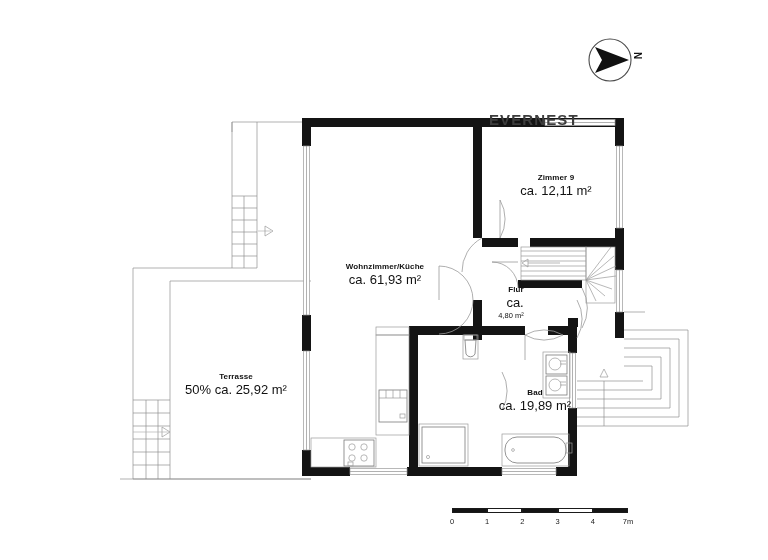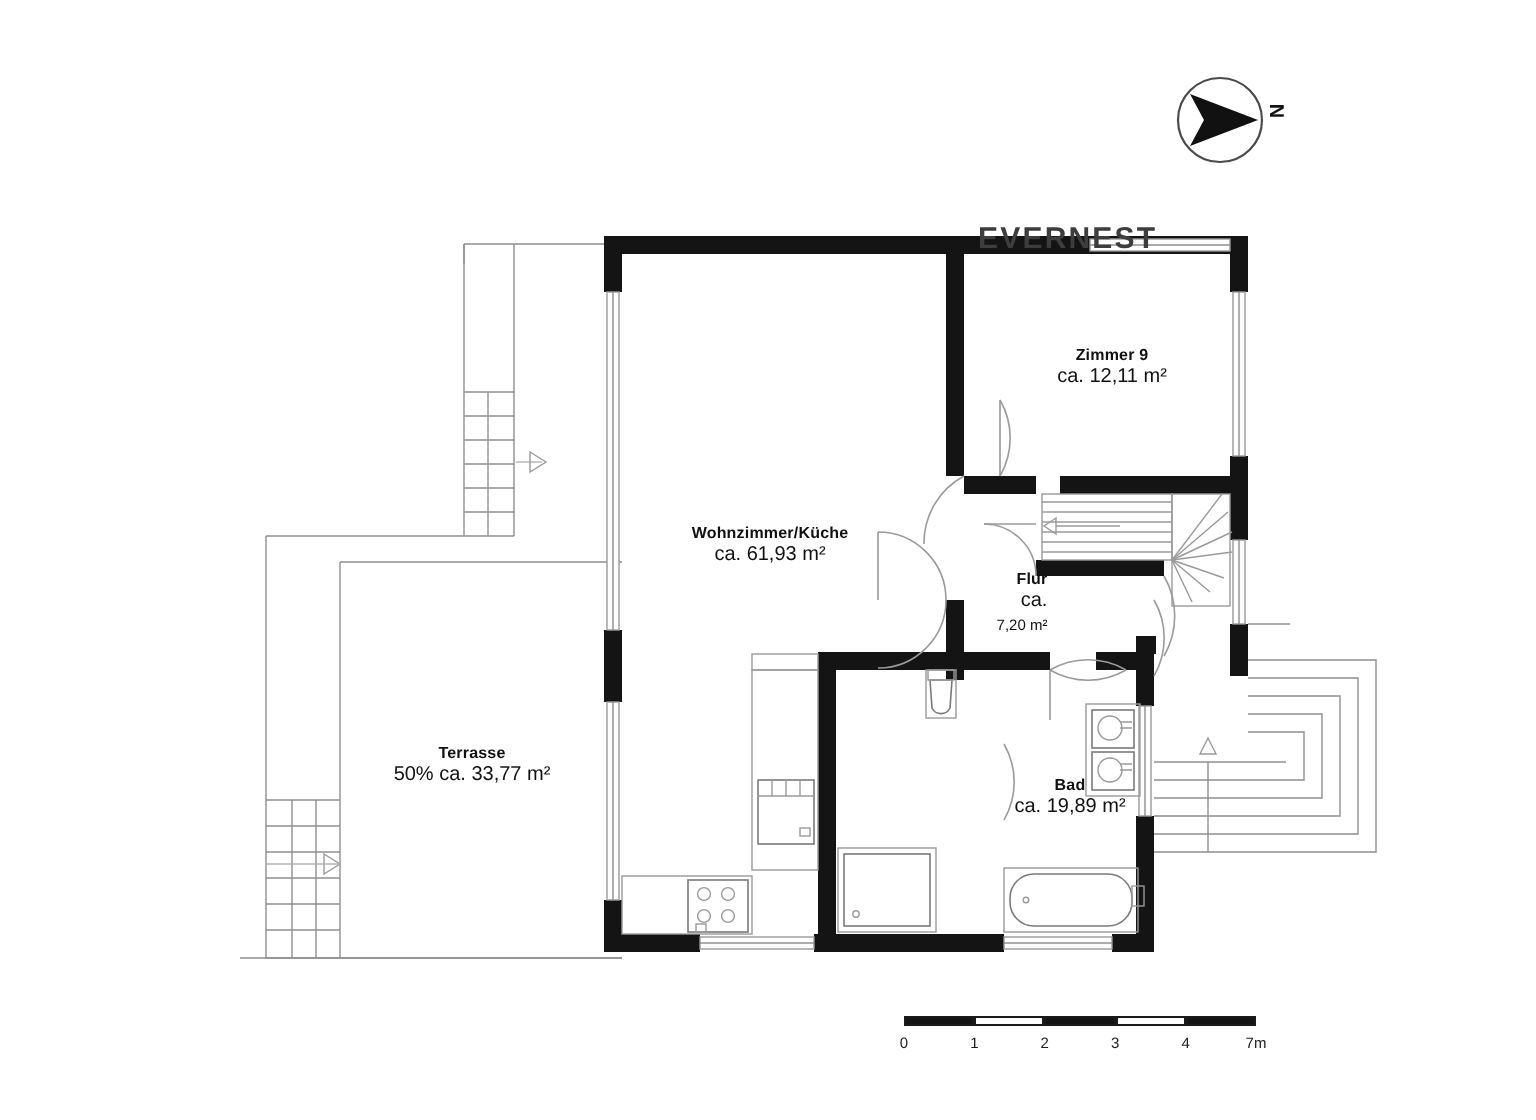--- a/index.html
+++ b/index.html
@@ -37,21 +37,21 @@
   .room-name {
     display: block;
     font-size: 8px;
     font-weight: bold;
     letter-spacing: 0.1px;
     color: #111;
     white-space: nowrap;
   }
   .room-area {
     display: block;
-    font-size: 10px;
+    font-size: 13px;
     font-weight: normal;
     color: #111;
     white-space: nowrap;
   }
   .room-area-2 {
     display: block;
     font-size: 7.5px;
     font-weight: normal;
     color: #111;
     white-space: nowrap;
@@ -384,31 +384,31 @@
   </div>
 
   <div class="room-label" style="left:556px; top:173px; transform:translate(-50%,0);">
     <span class="room-name">Zimmer 9</span>
     <span class="room-area">ca. 12,11 m²</span>
   </div>
 
   <div class="room-label" style="left:511px; top:285px; transform:translate(-50%,0);text-align:right;">
     <span class="room-name">Flur</span>
     <span class="room-area">ca.</span>
-    <span class="room-area-2">7,20 m²</span>
+    <span class="room-area-2">4,80 m²</span>
   </div>
 
   <div class="room-label" style="left:503px; top:388px; transform:translate(-50%,0);margin-left:32px;">
     <span class="room-name">Bad</span>
     <span class="room-area">ca. 19,89 m²</span>
   </div>
 
   <div class="room-label" style="left:236px; top:326px; transform:translate(-50%,0);margin-top:46px;">
     <span class="room-name">Terrasse</span>
-    <span class="room-area">50% ca. 33,77 m²</span>
+    <span class="room-area">50% ca. 25,92 m²</span>
   </div>
 
   <div id="scalebar">
     <div class="bar">
       <div class="seg dark"></div>
       <div class="seg light"></div>
       <div class="seg dark"></div>
       <div class="seg light"></div>
       <div class="seg dark"></div>
     </div>

